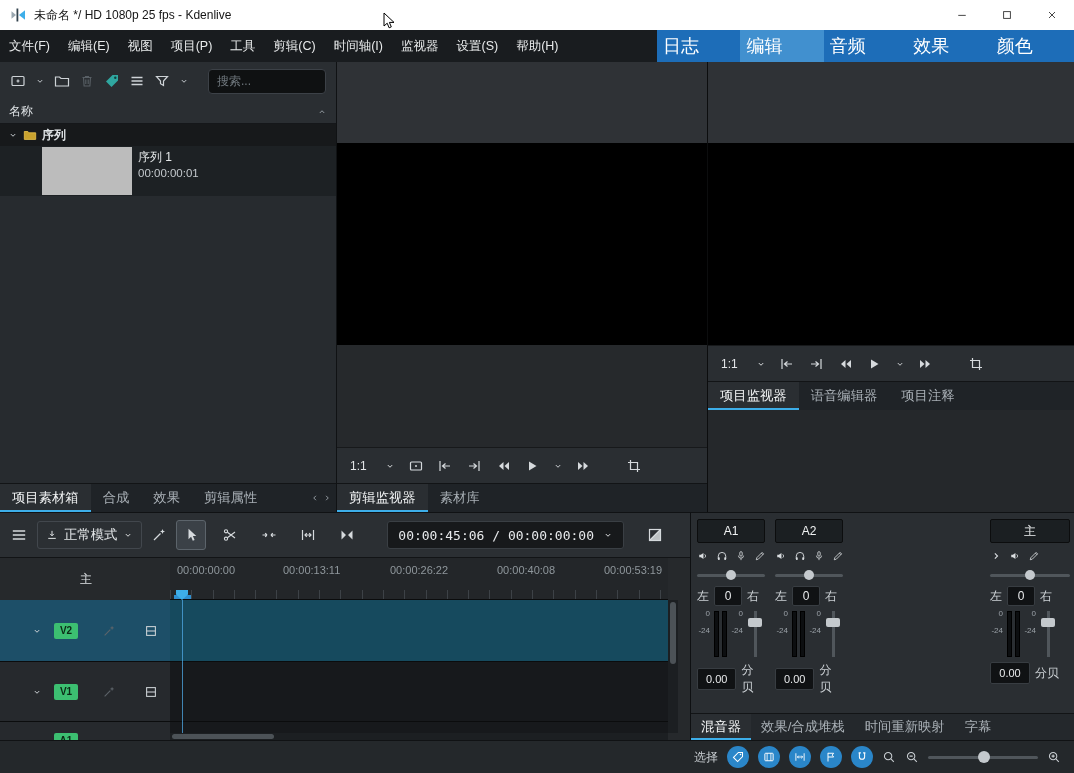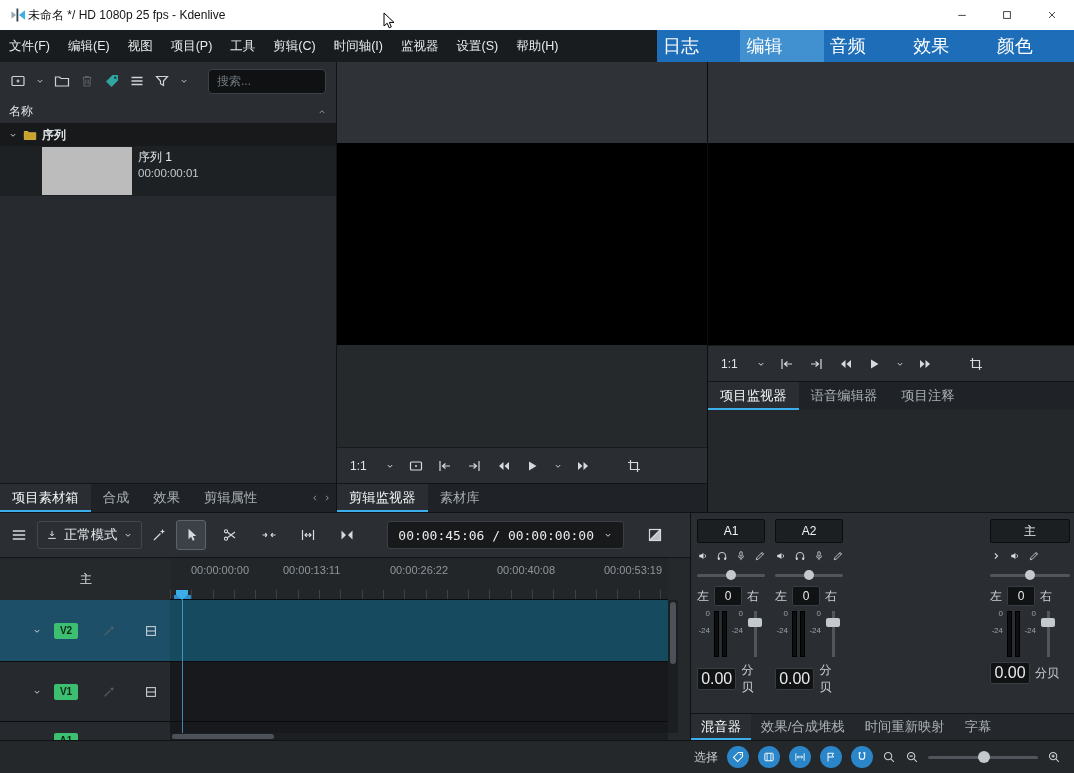--- a/index.html
+++ b/index.html
@@ -5,21 +5,21 @@
   html,body{margin:0;padding:0}
   body{width:1074px;height:773px;position:relative;overflow:hidden;background:#232629;
        font-family:"Liberation Sans","DejaVu Sans",sans-serif;font-size:12px;color:#eff0f1}
   .btn{background:none;border:none;padding:0;margin:0;color:inherit;font:inherit;display:inline-flex;align-items:center;gap:4px}
   .ic{display:inline-block;flex:none;line-height:0}
   .ic svg{width:100%;height:100%;display:block}
   .i18{width:18px;height:18px}.i16{width:16px;height:16px}.i14{width:14px;height:14px}.i12{width:12px;height:12px}.i10{width:10px;height:10px}
 
   
   .titlebar{position:absolute;left:0;top:0;width:1074px;height:30px;background:#ffffff;color:#151515;
-            display:flex;align-items:center;gap:2px;padding-left:10px;box-sizing:border-box}
+            display:flex;align-items:center;gap:8px;padding-left:10px;box-sizing:border-box}
   .win-controls{margin-left:auto;display:flex;height:100%}
   .win-btn{width:45px;height:100%;display:flex;align-items:center;justify-content:center;color:#333;background:none;border:none}
 
   
   .menubar{position:absolute;left:0;top:30px;width:1074px;height:32px;background:#191c1f;display:flex;align-items:stretch}
   .menu-item{padding:15px 9px;display:flex;align-items:center;color:#e9ebec;font-size:12.5px;background:none;border:none}
   .ws-tabs{margin-left:auto;width:417px;display:flex;background:#1d6db8}
   .ws-tab{flex:1;display:flex;align-items:center;justify-content:flex-start;color:#fff;font-size:18px;background:none;border:none}
   .ws-tab.active{background:#4190cf}
 
@@ -109,21 +109,21 @@
   .spin{width:26px;height:18px;background:#101214;border:1px solid #383d42;border-radius:2px;display:flex;align-items:center;justify-content:center;color:#e8eaec}
   .meters{display:flex;gap:3px;height:46px}
   .scale{width:14px;position:relative;font-size:8px;color:#9aa1a7}
   .scale .hi{position:absolute;top:-2px;right:1px}
   .scale .lo{position:absolute;top:15px;right:1px}
   .mbar{width:5px;background:#0c0e10;border:1px solid #000;box-sizing:border-box}
   .vslider{width:16px;position:relative}
   .vslider .groove{position:absolute;left:7px;top:0;bottom:0;width:3px;background:#50565b}
   .vslider .knob{position:absolute;left:1px;top:7px;width:14px;height:9px;background:#c4c9cd;border-radius:2px}
   .db-row{display:flex;align-items:center;gap:5px;color:#ccd1d5}
-  .db-box{width:38px;height:20px;background:#101214;border:1px solid #383d42;border-radius:2px;display:flex;align-items:center;justify-content:center;color:#e8eaec;font-size:16px}
+  .db-box{width:38px;height:20px;background:#101214;border:1px solid #383d42;border-radius:2px;display:flex;align-items:center;justify-content:center;color:#e8eaec;font-size:11px}
   .mixer-tabs{position:absolute;left:0;bottom:0;width:100%;height:26px;border-top:1px solid #121416;display:flex;background:#24282c}
   .mixer-tabs .tab{padding:0 10px}
   .mixer-tabs .tab.active{background:#2a2e32}
 
   
   .statusbar{position:absolute;left:0;top:740px;width:1074px;height:33px;background:#24282b;border-top:1px solid #101214;
              box-sizing:border-box;display:flex;align-items:center;justify-content:flex-end;gap:9px;padding:0 13px;color:#c9ced2}
   .toggle{width:22px;height:22px;border-radius:50%;background:#2a86c9;color:#fff;display:flex;align-items:center;justify-content:center;border:none}
   .zoom-slider{position:relative;width:110px;height:16px}
   .zoom-slider .groove{position:absolute;left:0;right:0;top:7px;height:3px;background:#50565b;border-radius:2px}
@@ -589,21 +589,21 @@
             </svg>
           </span>
       </button>
     </div>
 
     <div class="tl-body">
       <div class="tl-corner">
         <span>主</span>
       </div>
       <div class="ruler">
-        <span class="ruler-label" style="left:21px">00:00:00:00</span>
+        <span class="ruler-label" style="left:7px">00:00:00:00</span>
         <span class="ruler-label" style="left:113px">00:00:13:11</span>
         <span class="ruler-label" style="left:220px">00:00:26:22</span>
         <span class="ruler-label" style="left:327px">00:00:40:08</span>
         <span class="ruler-label" style="left:434px">00:00:53:19</span>
         <div class="ruler-ticks"></div>
         <div class="zonebar"></div>
         <div class="playhead"></div>
       </div>
       <div class="playhead-line"></div>
 

